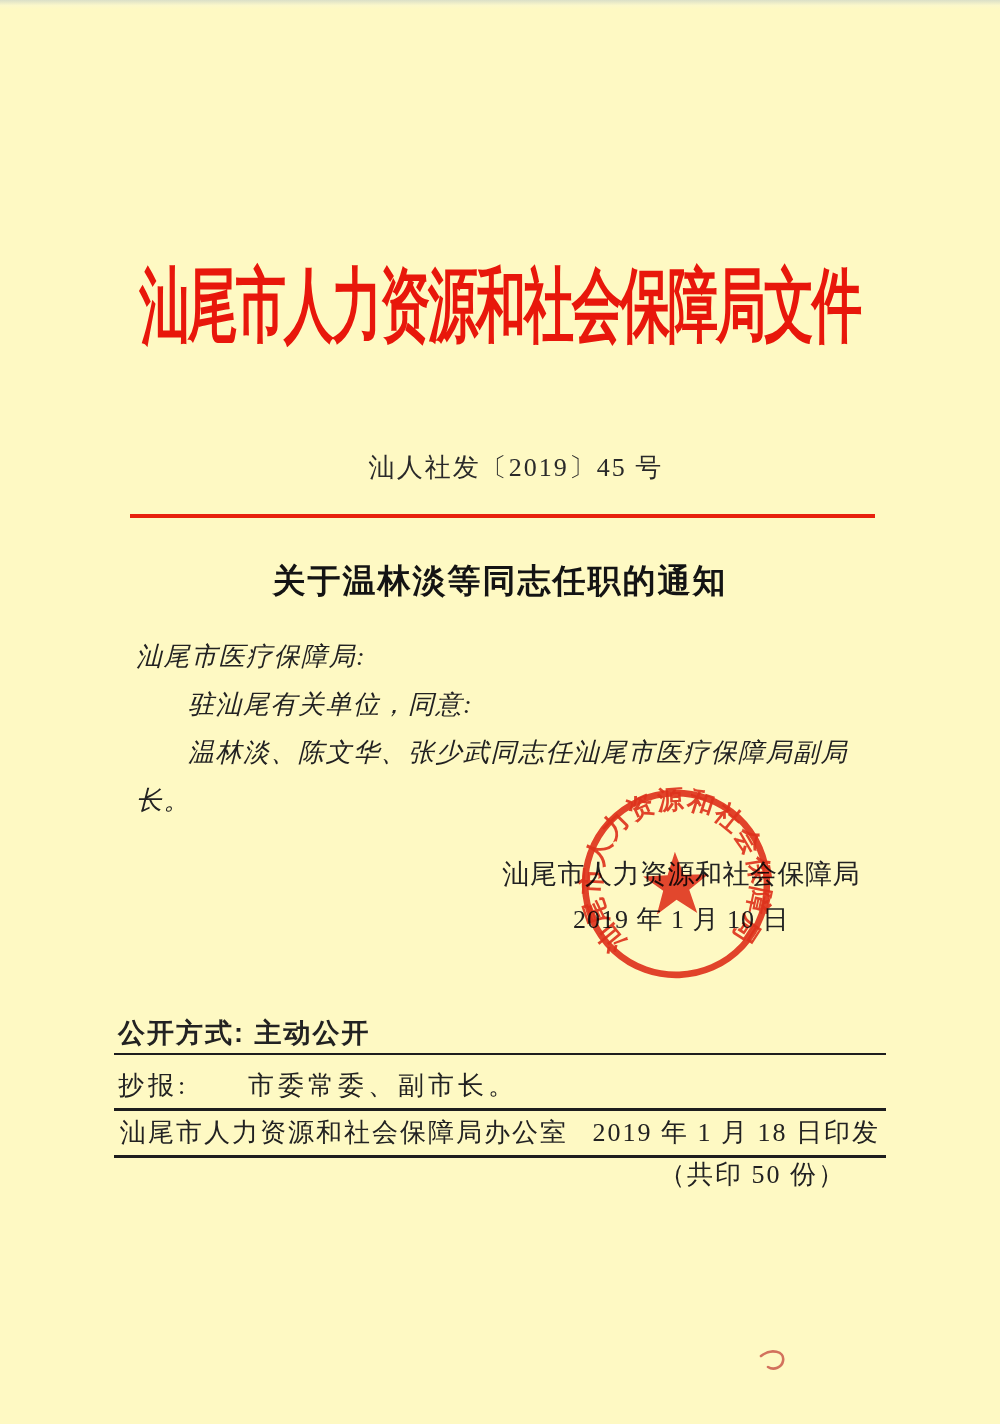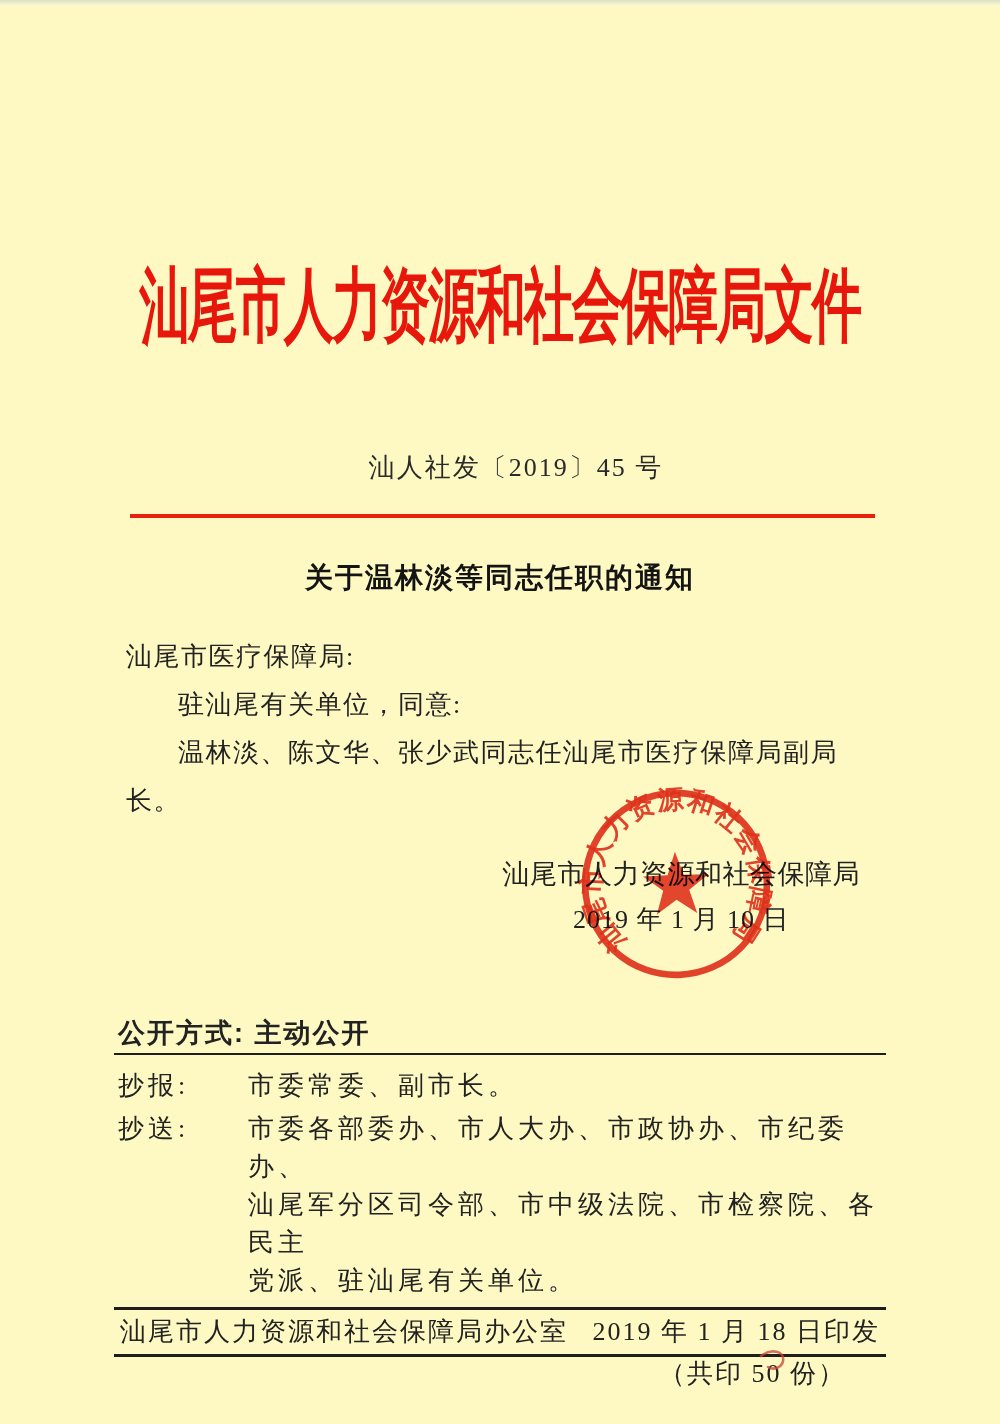--- a/index.html
+++ b/index.html
@@ -35,31 +35,32 @@
     letter-spacing: 2px;
     color: #2a2a2a;
   }
   .red-rule {
     position: absolute; top: 514px; left: 130px; width: 745px; height: 4px;
     background: #e8210e;
   }
   .doc-title {
     position: absolute; top: 559px; left: 0; width: 100%;
     text-align: center;
-    font-size: 28px;
+    font-size: 33px;
     font-weight: bold;
     letter-spacing: 2px;
     color: #141414;
   }
   .body-block {
-    position: absolute; top: 633px; left: 126px; right: 125px;
+    position: absolute; top: 633px; left: 136px; right: 125px;
     font-size: 26px;
     line-height: 48px;
     letter-spacing: 1.5px;
     color: #222;
+    font-style: italic;
   }
   .body-block p { margin: 0; }
   .body-block p.indent { text-indent: 2em; }
   .signature {
     position: absolute; top: 857px; right: 140px;
     text-align: center;
     font-size: 27px;
     letter-spacing: 0.5px;
     color: #222;
     line-height: 34px;
@@ -158,28 +159,20 @@
       <span> </span>
       <span>主动公开</span>
     </div>
     <div class="rule"></div>
 
     <div class="cc-row cc-report">
       <span class="cc-label">抄报:</span>
       <span>市委常委、副市长。</span>
     </div>
 
-    <div class="cc-row cc-send">
-      <span class="cc-label">抄送:</span>
-      <span class="cc-lines">
-        <p>市委各部委办、市人大办、市政协办、市纪委办、</p>
-        <p>汕尾军分区司令部、市中级法院、市检察院、各民主</p>
-        <p>党派、驻汕尾有关单位。</p>
-      </span>
-    </div>
 
     <div class="rule thick"></div>
     <div class="imprint">
       <span>汕尾市人力资源和社会保障局办公室</span>
       <span>2019 年 1 月 18 日印发</span>
     </div>
     <div class="rule thick"></div>
     <div class="copies">（共印 50 份）</div>
   </div>
 

